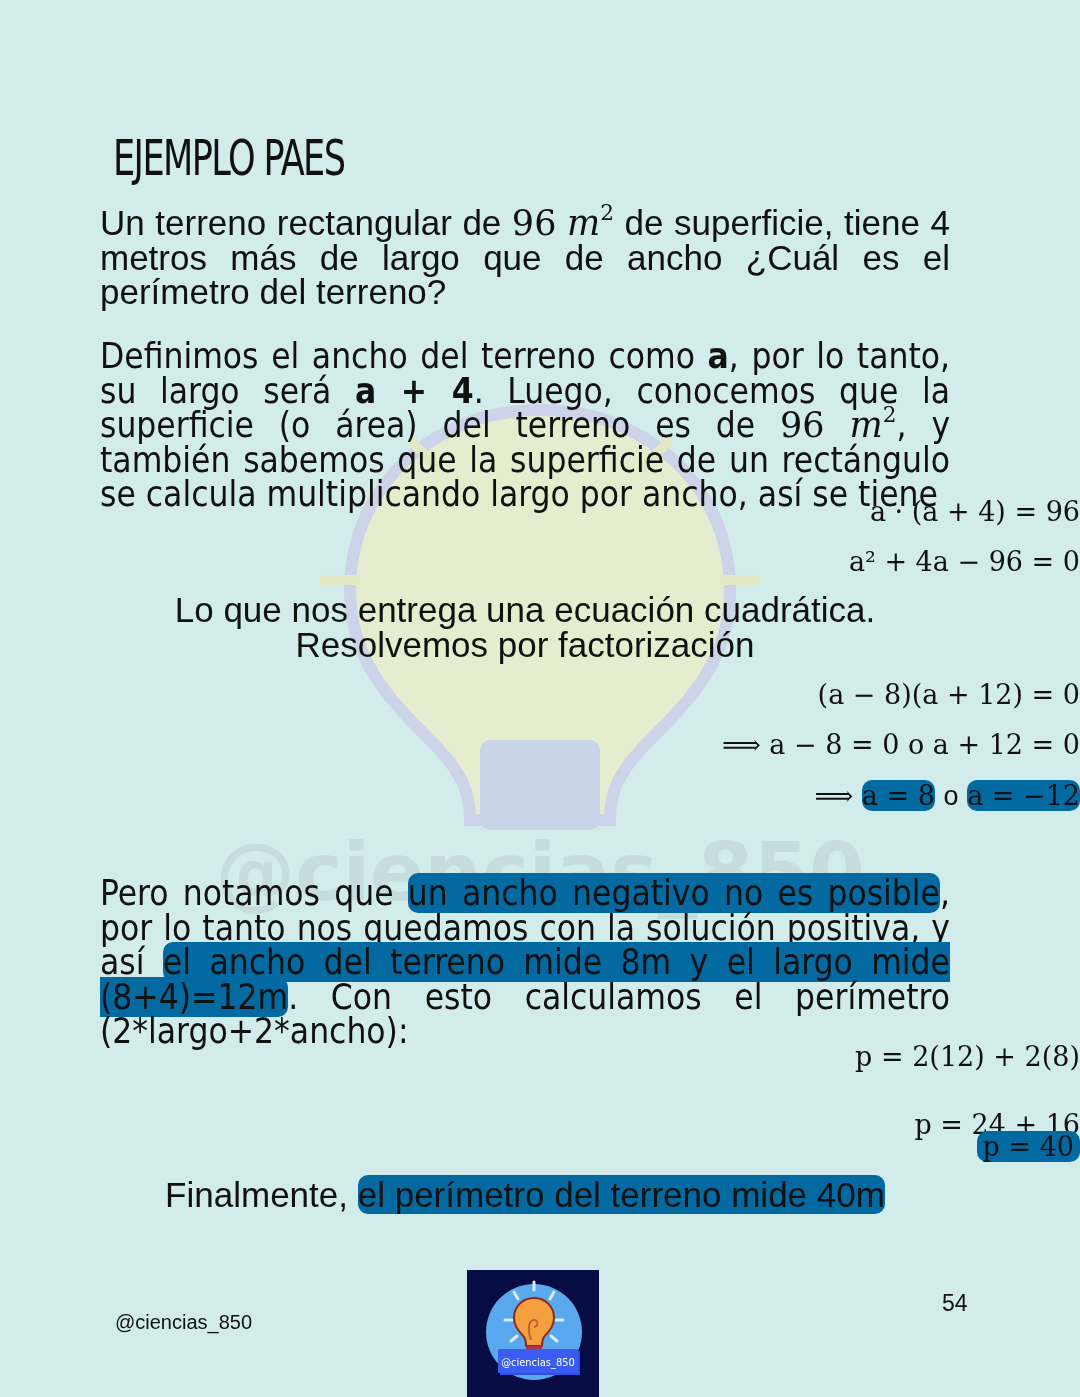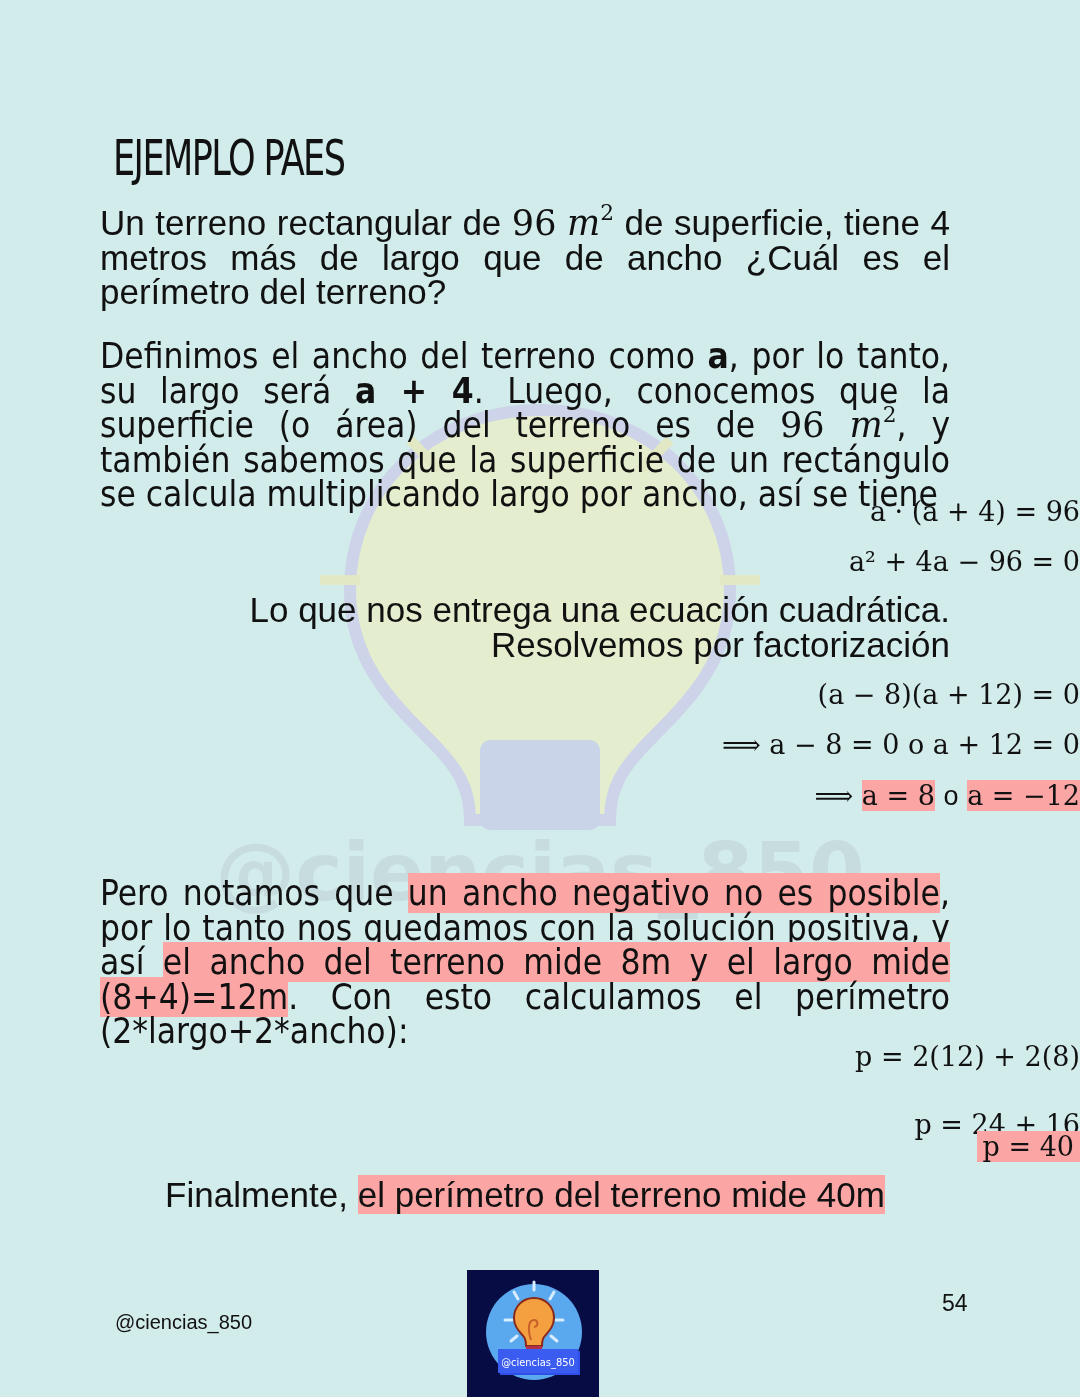--- a/index.html
+++ b/index.html
@@ -7,21 +7,21 @@
        font-family:"Liberation Sans","DejaVu Sans",sans-serif;color:#111;}
   .wm{position:absolute;left:0;top:0;width:1080px;height:1397px;pointer-events:none;}
   .title{position:absolute;left:113px;top:128px;font-family:"DejaVu Sans Condensed","DejaVu Sans",sans-serif;
          font-size:50px;font-weight:400;letter-spacing:-2px;transform:scaleX(0.78);transform-origin:left top;
          color:#111;line-height:60px;}
   .para{position:absolute;left:100px;width:850px;font-size:35px;line-height:34.5px;text-align:justify;}
   .math{font-family:"DejaVu Serif","Liberation Serif",serif;}
   .mi{font-family:"DejaVu Serif","Liberation Serif",serif;font-style:italic;}
   .eq{position:absolute;left:0;width:1080px;text-align:right;font-family:"DejaVu Serif","Liberation Serif",serif;
       font-size:27px;line-height:36px;}
-  .hl{background:#fca5a5;}
+  .hl{background:#0369a1;border-radius:10px;}
   sup{font-size:0.62em;vertical-align:0.7em;line-height:0;}
   .bold{font-weight:700;}
   .footer-handle{position:absolute;left:115px;top:1311px;font-size:20px;}
   .page-num{position:absolute;left:942px;top:1290px;font-size:23px;}
   .logo{position:absolute;left:467px;top:1270px;width:132px;height:127px;background:#070c45;}
 </style>
 </head>
 <body>
 
 <svg class="wm" viewBox="0 0 1080 1397">
@@ -38,21 +38,21 @@
 
 <div class="title">EJEMPLO PAES</div>
 
 <div class="para" style="top:206px;"><span>Un terreno rectangular de </span><span class="math">96</span> <span class="mi">m</span><sup class="math">2</sup><span> de superficie, tiene 4 metros más de largo que de ancho ¿Cuál es el perímetro del terreno?</span></div>
 
 <div class="para" style="top:339px;font-family:'DejaVu Sans Condensed','Liberation Sans Narrow','Liberation Sans',sans-serif;"><span>Definimos el ancho del terreno como </span><span class="bold">a</span><span>, por lo tanto, su largo será </span><span class="bold">a + 4</span><span>. Luego, conocemos que la superficie (o área) del terreno es de </span><span class="math">96</span> <span class="mi">m</span><sup class="math">2</sup><span>, y también sabemos que la superficie de un rectángulo se calcula multiplicando largo por ancho, así se tiene</span></div>
 
 <div class="eq" style="top:494px;">a · (a + 4) = 96</div>
 <div class="eq" style="top:544px;">a² + 4a − 96 = 0</div>
 
-<div class="para" style="top:593px;text-align:right;">Lo que nos entrega una ecuación cuadrática. Resolvemos por factorización</div>
+<div class="para" style="top:593px;text-align:center;">Lo que nos entrega una ecuación cuadrática. Resolvemos por factorización</div>
 
 <div class="eq" style="top:677px;">(a − 8)(a + 12) = 0</div>
 <div class="eq" style="top:727px;">⟹ a − 8 = 0 o a + 12 = 0</div>
 <div class="eq" style="top:778px;"><span>⟹</span> <span class="hl">a = 8</span> <span style="font-family:'Liberation Sans',sans-serif;">o</span> <span class="hl">a = −12</span></div>
 
 <div class="para" style="top:876px;font-family:'DejaVu Sans Condensed','Liberation Sans Narrow','Liberation Sans',sans-serif;"><span>Pero notamos que </span><span class="hl">un ancho negativo no es posible</span><span>, por lo tanto nos quedamos con la solución positiva, y así </span><span class="hl">el ancho del terreno mide 8m y el largo mide (8+4)=12m</span><span>. Con esto calculamos el perímetro (2*largo+2*ancho):</span></div>
 
 <div class="eq" style="top:1039px;">p = 2(12) + 2(8)</div>
 <div class="eq" style="top:1107px;">p = 24 + 16</div>
 <div class="eq" style="top:1129px;"><span class="hl" style="padding:0 6px;margin-left:40px;">p = 40</span></div>

